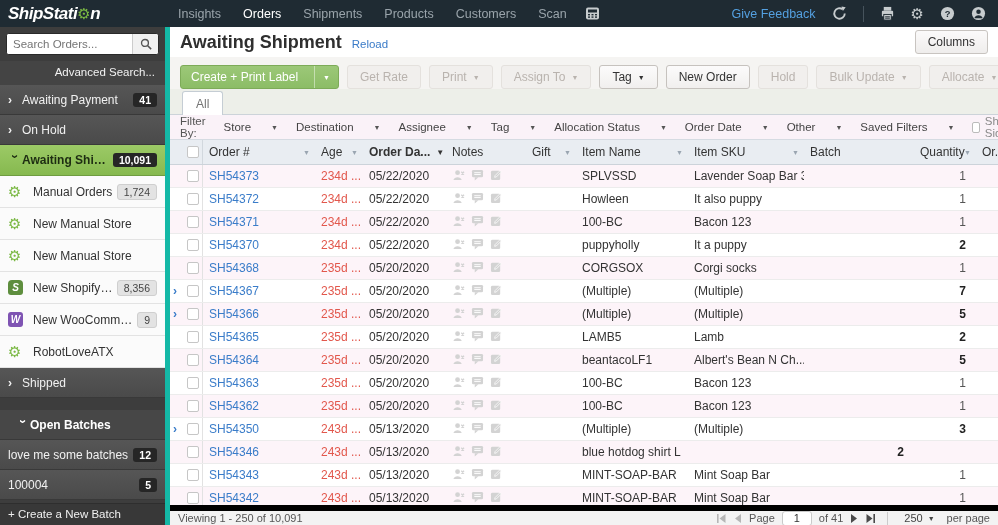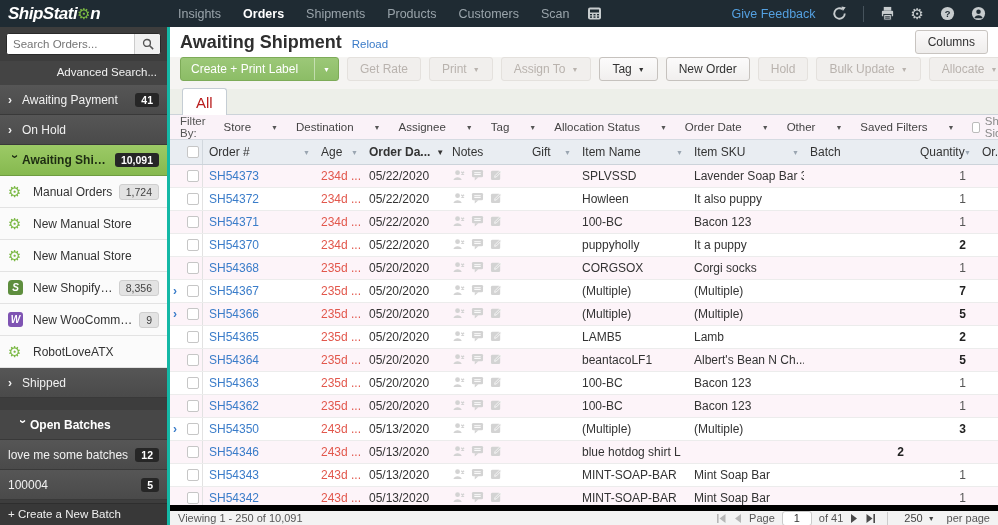--- a/index.html
+++ b/index.html
@@ -6,32 +6,32 @@
   html,body { width:998px; height:525px; overflow:hidden; }
   body { font-family:"Liberation Sans","DejaVu Sans",sans-serif; font-size:12px; color:#333; background:#fff; }
   .app { width:998px; height:525px; display:flex; flex-direction:column; overflow:hidden; position:relative; }
 
   
   .topnav { height:27px; background:#1f2b33; display:flex; align-items:center; flex:none; color:#9aa4ab; }
   .brand { width:170px; flex:none; padding-left:8px; font-size:17px; font-weight:bold; font-style:italic; color:#fff; letter-spacing:-.5px; white-space:nowrap; }
   .brand .gear-o { color:#7ab843; font-style:normal; font-size:15px; }
   .menu { display:flex; align-items:center; gap:22px; margin-left:8px; }
   .menu .nav-item { cursor:pointer; font-size:12.5px; }
-  .menu .nav-item.active { color:#fff; font-weight:bold; }
+  .menu .nav-item.active { color:#fff; font-weight:normal; }
   .nav-calc { margin-left:18px; display:flex; align-items:center; }
   .nav-right { margin-left:auto; display:flex; align-items:center; gap:16px; padding-right:12px; }
   .feedback { color:#54a0e0; font-size:12.5px; cursor:pointer; text-decoration:none; }
   .nav-divider { width:1px; height:16px; background:#46535c; }
   .nav-ic { display:flex; align-items:center; cursor:pointer; }
 
   
   .body { flex:1; display:flex; min-height:0; }
 
   
-  .sidebar { width:170px; flex:none; background:#3d3d3d; display:flex; flex-direction:column; position:relative; z-index:5; overflow:visible; border-right:3px solid #14b8a6; }
+  .sidebar { width:170px; flex:none; background:#3d3d3d; display:flex; flex-direction:column; position:relative; z-index:5; overflow:visible; border-right:5px solid #14b8a6; }
   .search-row { height:34px; display:flex; align-items:center; padding:0 6px; background:#3d3d3d; flex:none; }
   .search-box { flex:1; display:flex; background:#fff; border:1px solid #2a2a2a; border-radius:3px; height:22px; overflow:hidden; }
   .search-box input { flex:1; border:none; outline:none; padding:0 6px; font-size:11.5px; color:#333; min-width:0; font-family:inherit; }
   .search-btn { width:26px; flex:none; background:#f1f1f1; border-left:1px solid #ccc; display:flex; align-items:center; justify-content:center; cursor:pointer; }
   .adv-search { height:24px; line-height:22px; text-align:right; padding-right:10px; color:#f2f2f2; font-size:11.5px; cursor:pointer; background:#444; flex:none; }
   .side-items { flex:1; display:flex; flex-direction:column; min-height:0; overflow:hidden; }
   .srow { display:flex; align-items:center; padding:0 8px; cursor:pointer; flex:none; position:relative; }
   .srow.dark, .srow.batch { height:30px; background:linear-gradient(#565656,#4a4a4a); border-bottom:1px solid #393939; color:#f1f1f1; }
   .srow.section { height:30px; background:#474747; border-bottom:1px solid #393939; color:#fff; font-weight:bold; padding-left:16px; }
   .srow.selected { height:31px; background:linear-gradient(#9cca66,#86b94f); border-bottom:1px solid #6f9c41; color:#1e2d12; font-weight:bold; }
@@ -50,31 +50,31 @@
   .shopify-badge { background:#5e8e3e; border-radius:4px 4px 3px 3px; }
   .create-batch { height:22px; flex:none; background:#383838; border-top:1px solid #2e2e2e; color:#f0f0f0; font-size:11.5px; line-height:21px; padding-left:8px; cursor:pointer; }
 
   
   .main { flex:1; display:flex; flex-direction:column; min-width:0; background:#fff; }
   .page-header { height:30px; flex:none; display:flex; align-items:center; padding:0 10px 0 10px; background:#fff; }
   .page-title { font-size:18px; font-weight:bold; color:#2f2f2f; }
   .reload { margin-left:10px; color:#3a7bc8; font-size:11.5px; cursor:pointer; text-decoration:none; margin-top:3px; }
   .columns-btn { margin-left:auto; background:linear-gradient(#fbfafa,#efedec); border:1px solid #c8c4c0; border-radius:3px; font-size:12px; color:#333; padding:4px 12px; cursor:pointer; font-family:inherit; }
 
-  .toolbar { height:32px; flex:none; display:flex; align-items:flex-start; gap:8px; padding:0 10px; background:#f5f4f2; }
+  .toolbar { height:32px; flex:none; display:flex; align-items:flex-end; gap:8px; padding:0 10px; background:#f5f4f2; }
   .tbtn { height:24px; display:flex; align-items:center; gap:6px; padding:0 12px; border-radius:3px; font-size:12px; cursor:pointer; white-space:nowrap; }
   .tbtn.primary { background:linear-gradient(#9cc878,#8cbd66); border:1px solid #7dab58; color:#fff; padding:0; }
   .tbtn.primary .main-part { padding:0 10px; }
   .tbtn.primary .caret-part { border-left:1px solid rgba(255,255,255,.45); padding:0 8px; align-self:stretch; display:flex; align-items:center; }
   .tbtn.disabled { background:#f1efed; border:1px solid #e4e1dd; color:#b9b3ae; cursor:default; }
   .tbtn.normal { background:linear-gradient(#fcfbfb,#f1efee); border:1px solid #c6c2be; color:#333; }
   .caret { font-size:7px; line-height:1; }
 
   .tabs { height:26px; flex:none; background:#edefe9; border-bottom:1px solid #ccd3d9; display:flex; align-items:flex-end; padding-left:12px; }
-  .tab { background:#fff; border:1px solid #c5cdd4; border-bottom:none; border-radius:3px 3px 0 0; color:#b91c1c; font-size:15px; padding:5px 13px 4px; margin-bottom:-1px; cursor:pointer; position:relative; }
+  .tab { background:#fff; border:1px solid #c5cdd4; border-bottom:none; border-radius:3px 3px 0 0; color:#737373; font-size:12px; padding:5px 13px 4px; margin-bottom:-1px; cursor:pointer; position:relative; }
 
   .filterbar { height:24px; flex:none; background:#faf2f8; display:flex; align-items:center; gap:18px; padding:0 10px; font-size:11.5px; color:#444; }
   .filter-label { color:#555; }
   .filter-dd { display:flex; align-items:center; gap:20px; cursor:pointer; white-space:nowrap; }
   .filter-dd .caret { color:#555; }
   .show-sidebar { margin-left:auto; display:flex; align-items:center; gap:5px; color:#8a8a8a; cursor:pointer; }
   .cb { width:11px; height:11px; border:1px solid #bbb; border-radius:2px; background:#fff; display:inline-block; }
 
   
   .grid { display:grid; grid-template-columns:14px 19px 112px 48px 83px 80px 50px 112px 116px 110px 62px 1fr; }

